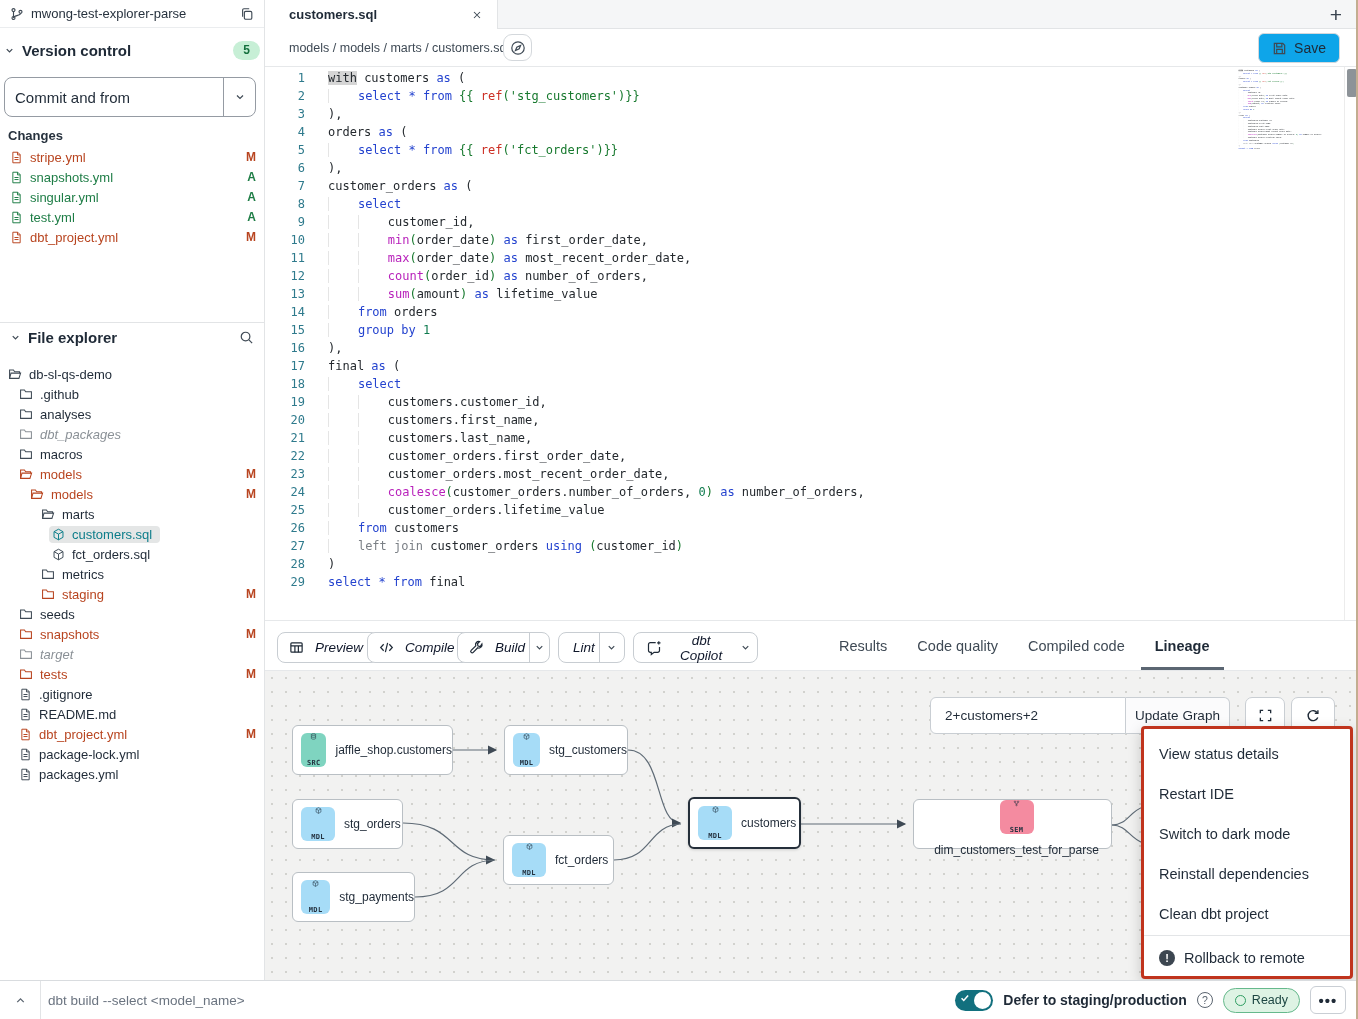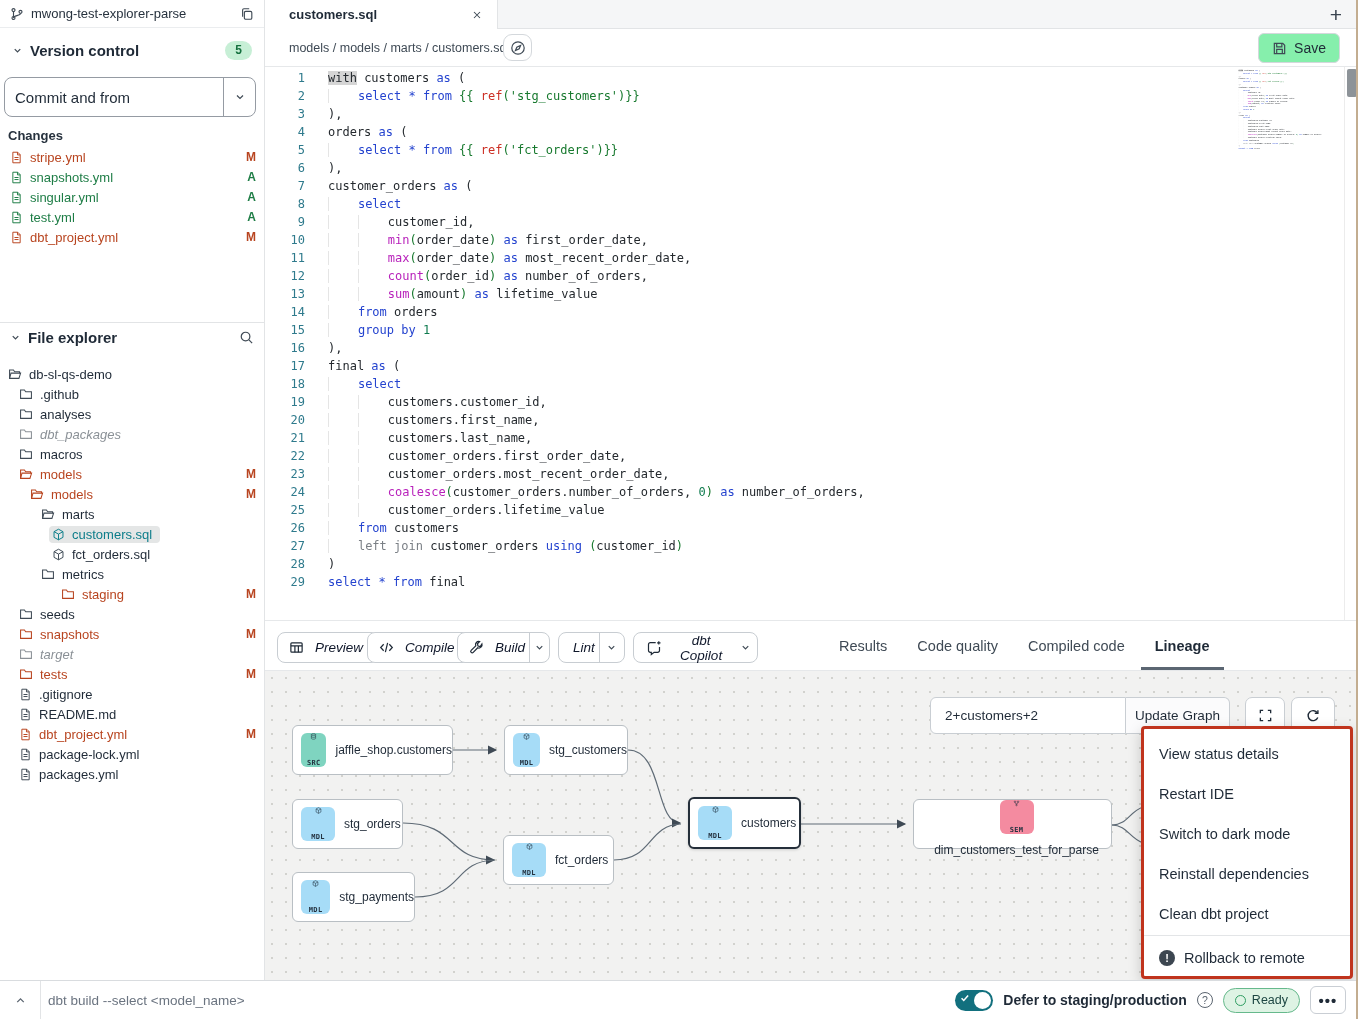--- a/index.html
+++ b/index.html
@@ -6,21 +6,21 @@
   html,body { width:1358px; height:1019px; overflow:hidden; }
   body { font-family:"Liberation Sans", sans-serif; color:#1f2a37; background:#fff; position:relative; }
   .app { position:absolute; inset:0; width:1358px; height:1019px; background:#fff; }
   svg { display:block; }
   .icon { flex:0 0 auto; display:inline-flex; align-items:center; justify-content:center; }
 
   
   .sidebar { position:absolute; left:0; top:0; width:265px; height:980px; background:#fff; border-right:1px solid #e2e4e6; }
   .branch-row { position:absolute; left:0; top:0; width:100%; height:28px; display:flex; align-items:center; padding:0 10px; gap:7px; border-bottom:1px solid #ebedef; }
   .branch-name { font-size:13px; color:#27323e; flex:1 1 auto; white-space:nowrap; overflow:hidden; }
-  .vc-header { position:absolute; left:0; top:38px; width:100%; height:24px; display:flex; align-items:center; padding:0 12px; gap:7px; }
+  .vc-header { position:absolute; left:0; top:38px; width:100%; height:24px; display:flex; align-items:center; padding:0 4px; gap:7px; }
   .section-title { font-weight:bold; font-size:15px; color:#1f2a37; flex:1 1 auto; }
   .badge-pill { background:#c7efd6; color:#15703e; font-size:12px; font-weight:bold; border-radius:10px; min-width:27px; height:19px; display:flex; align-items:center; justify-content:center; padding:0 8px; }
   .commit-btn { position:absolute; left:4px; top:77px; width:252px; height:40px; border:1px solid #959ba3; border-radius:8px; background:#fff; display:flex; align-items:center; cursor:pointer; }
   .commit-label { font-size:15px; padding-left:10px; flex:1 1 auto; text-align:left; }
   .commit-divider { width:1px; height:100%; background:#959ba3; }
   .commit-caret { width:31px; display:flex; align-items:center; justify-content:center; }
   .changes-label { position:absolute; left:8px; top:128px; font-size:13px; font-weight:bold; color:#27323e; }
   .changes-list { position:absolute; left:0; top:147px; width:100%; }
   .change-row { height:20px; display:flex; align-items:center; padding:0 8px 0 10px; gap:7px; font-size:13px; }
   .change-row .nm { flex:1 1 auto; white-space:nowrap; overflow:hidden; }
@@ -38,21 +38,21 @@
 
   
   .main { position:absolute; left:265px; top:0; width:1093px; height:980px; }
   .tabbar { position:absolute; left:0; top:0; width:100%; height:29px; background:#f5f6f7; border-bottom:1px solid #e2e4e6; }
   .tab-active { position:absolute; left:0; top:0; width:233px; height:29px; background:#fff; border-right:1px solid #e2e4e6; display:flex; align-items:center; padding:0 14px 0 24px; }
   .tab-title { font-size:13px; font-weight:bold; color:#1f2a37; flex:1 1 auto; }
   .tab-plus { position:absolute; right:16px; top:0; height:29px; display:flex; align-items:center; font-size:21px; color:#3a4450; cursor:pointer; }
   .toolbar { position:absolute; left:0; top:29px; width:100%; height:38px; background:#fff; border-bottom:1px solid #e6e8ea; }
   .breadcrumb { position:absolute; left:24px; top:0; height:38px; display:flex; align-items:center; font-size:12.5px; color:#3f4a55; }
   .compass-btn { position:absolute; left:238px; top:5px; width:29px; height:27px; border:1px solid #d4d8dc; border-radius:9px; background:#fff; display:flex; align-items:center; justify-content:center; cursor:pointer; }
-  .save-btn { position:absolute; right:18px; top:4px; height:30px; padding:0 13px; background:#86efac; border:1px solid #d4d8dc; border-radius:6px; display:flex; align-items:center; gap:7px; font-size:14px; color:#1f2a37; cursor:pointer; }
+  .save-btn { position:absolute; right:18px; top:4px; height:30px; padding:0 13px; background:#0ea5e9; border:1px solid #d4d8dc; border-radius:6px; display:flex; align-items:center; gap:7px; font-size:14px; color:#1f2a37; cursor:pointer; }
 
   
   .editor { position:absolute; left:0; top:67px; width:100%; height:554px; background:#fff; border-bottom:1px solid #e6e8ea; overflow:hidden; }
   .code-area { position:absolute; left:0; top:2px; font-family:"DejaVu Sans Mono", monospace; font-size:12px; line-height:18px; white-space:pre; }
   .code-line { height:18px; }
   .ln { display:inline-block; width:40px; text-align:right; color:#2e7a8c; }
   .code { margin-left:23px; }
   .c-d{color:#24292e} .c-k{color:#2443cf} .c-f{color:#b822bb} .c-g{color:#17792e}
   .c-r{color:#cc2f24} .c-n{color:#0f7b4f} .c-y{color:#7a7f85}
   .c-sel{background:#d5d5d5;color:#24292e}
@@ -339,21 +339,21 @@
         <div class="tree-row" style="padding-left: 38px;">
           <span class="tree-inner">
             <span class="icon" style="color:#3f4a55">
               <svg width="14" height="14" viewBox="0 0 16 16" fill="none" stroke="currentColor" stroke-width="1.2">
                 <path d="M1.8 13V3.5h4.4l1.4 1.9h6.6V13z"></path>
               </svg>
             </span>
             <span>metrics</span>
           </span>
         </div>
-        <div class="tree-row mod" style="padding-left: 58px;">
+        <div class="tree-row mod" style="padding-left: 38px;">
           <span class="tree-inner">
             <span class="icon" style="color:#b8441f">
               <svg width="14" height="14" viewBox="0 0 16 16" fill="none" stroke="currentColor" stroke-width="1.2">
                 <path d="M1.8 13V3.5h4.4l1.4 1.9h6.6V13z"></path>
               </svg>
             </span>
             <span>staging</span>
           </span>
           <span class="status-letter st-M">M</span>
         </div>

